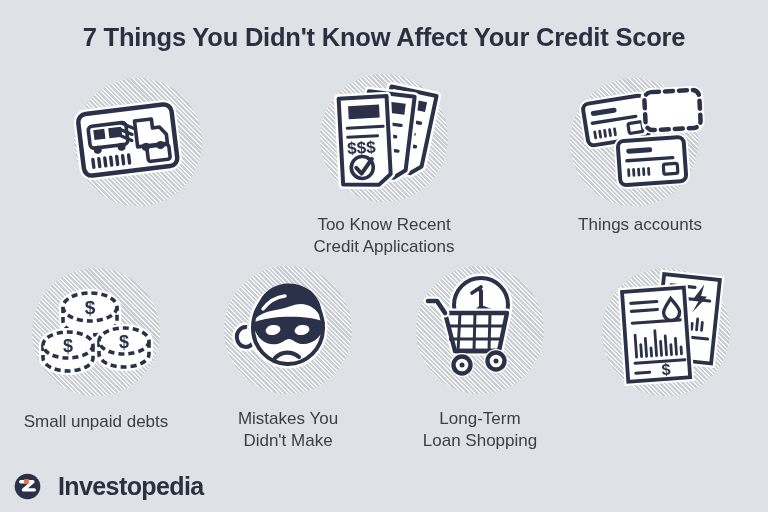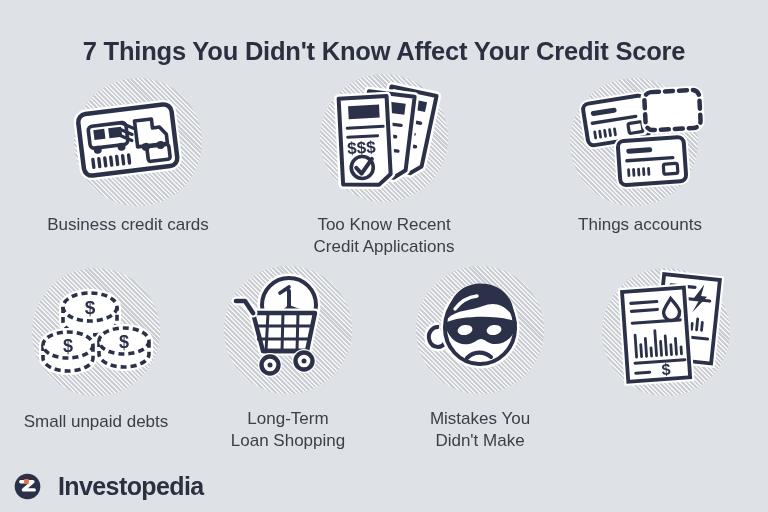--- a/index.html
+++ b/index.html
@@ -17,21 +17,21 @@
     position: relative;
   }
 
   
   .title {
     text-align: center;
     font-size: 25.5px;
     font-weight: bold;
     color: #2b3040;
     letter-spacing: -0.2px;
-    padding-top: 37px;
+    padding-top: 23px;
     line-height: 1.1;
   }
 
   
   .grid {
     position: absolute;
     left: 0;
     top: 72px;
     width: 768px;
   }
@@ -153,21 +153,20 @@
             <circle cx="97" cy="72" r="4" fill="#2b3148"></circle>
 
             <rect x="83" y="72" width="22" height="15" rx="2.5" fill="none" stroke="#2b3148" stroke-width="3.6"></rect>
 
             <g stroke="#2b3148" stroke-width="3.4" stroke-linecap="round">
               <path d="M28 78 v8 M34 78 v8 M40 78 v8 M46 78 v8 M52 78 v8 M58 78 v8 M64 78 v8"></path>
             </g>
           </g>
         </svg>
       </div>
-      <div class="label">Business credit cards</div>
     </div>
 
     <div class="item">
       <div class="iconwrap">
         <div class="circle shift-up"></div>
         <svg class="glyph" viewBox="0 0 130 130">
 
           <g transform="rotate(12 70 60)">
             <path d="M62 10 h46 v72 l-10 9 -36 -2 z" fill="#ffffff" stroke="#ffffff" stroke-width="9" stroke-linejoin="round"></path>
             <path d="M62 10 h46 v72 l-10 9 -36 -2 z" fill="#ffffff" stroke="#2b3148" stroke-width="4" stroke-linejoin="round"></path>
@@ -266,20 +265,47 @@
         </svg>
       </div>
       <div class="label">Small unpaid debts</div>
     </div>
 
     <div class="item">
       <div class="iconwrap">
         <div class="circle"></div>
         <svg class="glyph" viewBox="0 0 130 130">
 
+          <path d="M24 62 a9 10 0 1 0 6 16" fill="#ffffff" stroke="#ffffff" stroke-width="9"></path>
+          <path d="M24 62 a9 10 0 1 0 6 16" fill="#ffffff" stroke="#2b3148" stroke-width="4"></path>
+
+          <path d="M30 62 a35 40 0 1 1 70 2 a35 36 0 0 1 -70 -2 z" fill="#ffffff" stroke="#ffffff" stroke-width="9"></path>
+          <path d="M30 62 a35 40 0 1 1 70 2 a35 36 0 0 1 -70 -2 z" fill="#ffffff" stroke="#2b3148" stroke-width="4"></path>
+
+          <path d="M32 54 C34 24 56 16 72 19 C88 22 100 34 99 54 C92 40 80 36 68 41 C56 46 42 44 32 54 z" fill="#2b3148"></path>
+          <path d="M40 44 c6 -8 14 -12 22 -13" fill="none" stroke="#ffffff" stroke-width="3.4" stroke-linecap="round"></path>
+
+          <path d="M30 58 C46 50 86 50 102 57 C100 72 90 80 78 79 C72 78 70 74 66 74
+                   C62 74 60 78 54 79 C42 81 32 72 30 58 z" fill="#2b3148"></path>
+
+          <ellipse cx="50" cy="65" rx="7.5" ry="5" fill="#ffffff" transform="rotate(-10 50 65)"></ellipse>
+          <ellipse cx="79" cy="65" rx="7.5" ry="5" fill="#ffffff" transform="rotate(-10 79 65)"></ellipse>
+
+          <path d="M52 93 c7 -7 17 -7 24 -1" fill="none" stroke="#2b3148" stroke-width="4.2" stroke-linecap="round"></path>
+        </svg>
+      </div>
+      <div class="label">Mistakes You
+Didn't Make</div>
+    </div>
+
+    <div class="item">
+      <div class="iconwrap">
+        <div class="circle"></div>
+        <svg class="glyph" viewBox="0 0 130 130">
+
           <circle cx="66" cy="40" r="27" fill="#ffffff" stroke="#ffffff" stroke-width="9"></circle>
           <circle cx="66" cy="40" r="27" fill="#ffffff" stroke="#2b3148" stroke-width="4"></circle>
           <path d="M66 26 v16 l-11 10" fill="none" stroke="#2b3148" stroke-width="4" stroke-linecap="round" stroke-linejoin="round"></path>
           <path d="M57 28 l9 -6 M77 46 l-11 -4" fill="none" stroke="#2b3148" stroke-width="3.6" stroke-linecap="round"></path>
           <path d="M60 24 l7 -4 -1 8 z" fill="#2b3148"></path>
           <path d="M80 48 l-9 -5 2 8 z" fill="#2b3148"></path>
 
           <g>
             <path d="M30 48 h62 l-8 38 h-44 z" fill="#ffffff" stroke="#ffffff" stroke-width="9" stroke-linejoin="round"></path>
             <path d="M30 48 h62 l-8 38 h-44 z" fill="#ffffff" stroke="#2b3148" stroke-width="4.4" stroke-linejoin="round"></path>
@@ -298,47 +324,20 @@
             <circle cx="47" cy="100" r="8.5" fill="#ffffff" stroke="#2b3148" stroke-width="4.4"></circle>
             <circle cx="47" cy="100" r="2.5" fill="#2b3148"></circle>
             <circle cx="81" cy="96" r="8.5" fill="#ffffff" stroke="#ffffff" stroke-width="7"></circle>
             <circle cx="81" cy="96" r="8.5" fill="#ffffff" stroke="#2b3148" stroke-width="4.4"></circle>
             <circle cx="81" cy="96" r="2.5" fill="#2b3148"></circle>
           </g>
         </svg>
       </div>
       <div class="label">Long-Term
 Loan Shopping</div>
-    </div>
-
-    <div class="item">
-      <div class="iconwrap">
-        <div class="circle"></div>
-        <svg class="glyph" viewBox="0 0 130 130">
-
-          <path d="M24 62 a9 10 0 1 0 6 16" fill="#ffffff" stroke="#ffffff" stroke-width="9"></path>
-          <path d="M24 62 a9 10 0 1 0 6 16" fill="#ffffff" stroke="#2b3148" stroke-width="4"></path>
-
-          <path d="M30 62 a35 40 0 1 1 70 2 a35 36 0 0 1 -70 -2 z" fill="#ffffff" stroke="#ffffff" stroke-width="9"></path>
-          <path d="M30 62 a35 40 0 1 1 70 2 a35 36 0 0 1 -70 -2 z" fill="#ffffff" stroke="#2b3148" stroke-width="4"></path>
-
-          <path d="M32 54 C34 24 56 16 72 19 C88 22 100 34 99 54 C92 40 80 36 68 41 C56 46 42 44 32 54 z" fill="#2b3148"></path>
-          <path d="M40 44 c6 -8 14 -12 22 -13" fill="none" stroke="#ffffff" stroke-width="3.4" stroke-linecap="round"></path>
-
-          <path d="M30 58 C46 50 86 50 102 57 C100 72 90 80 78 79 C72 78 70 74 66 74
-                   C62 74 60 78 54 79 C42 81 32 72 30 58 z" fill="#2b3148"></path>
-
-          <ellipse cx="50" cy="65" rx="7.5" ry="5" fill="#ffffff" transform="rotate(-10 50 65)"></ellipse>
-          <ellipse cx="79" cy="65" rx="7.5" ry="5" fill="#ffffff" transform="rotate(-10 79 65)"></ellipse>
-
-          <path d="M52 93 c7 -7 17 -7 24 -1" fill="none" stroke="#2b3148" stroke-width="4.2" stroke-linecap="round"></path>
-        </svg>
-      </div>
-      <div class="label">Mistakes You
-Didn't Make</div>
     </div>
 
     <div class="item">
       <div class="iconwrap">
         <div class="circle shift-left"></div>
         <svg class="glyph" viewBox="0 0 130 130">
 
           <g transform="rotate(6 82 58)">
             <rect x="52" y="10" width="56" height="84" fill="#ffffff" stroke="#ffffff" stroke-width="8"></rect>
             <rect x="52" y="10" width="56" height="84" fill="#ffffff" stroke="#2b3148" stroke-width="3.8"></rect>

